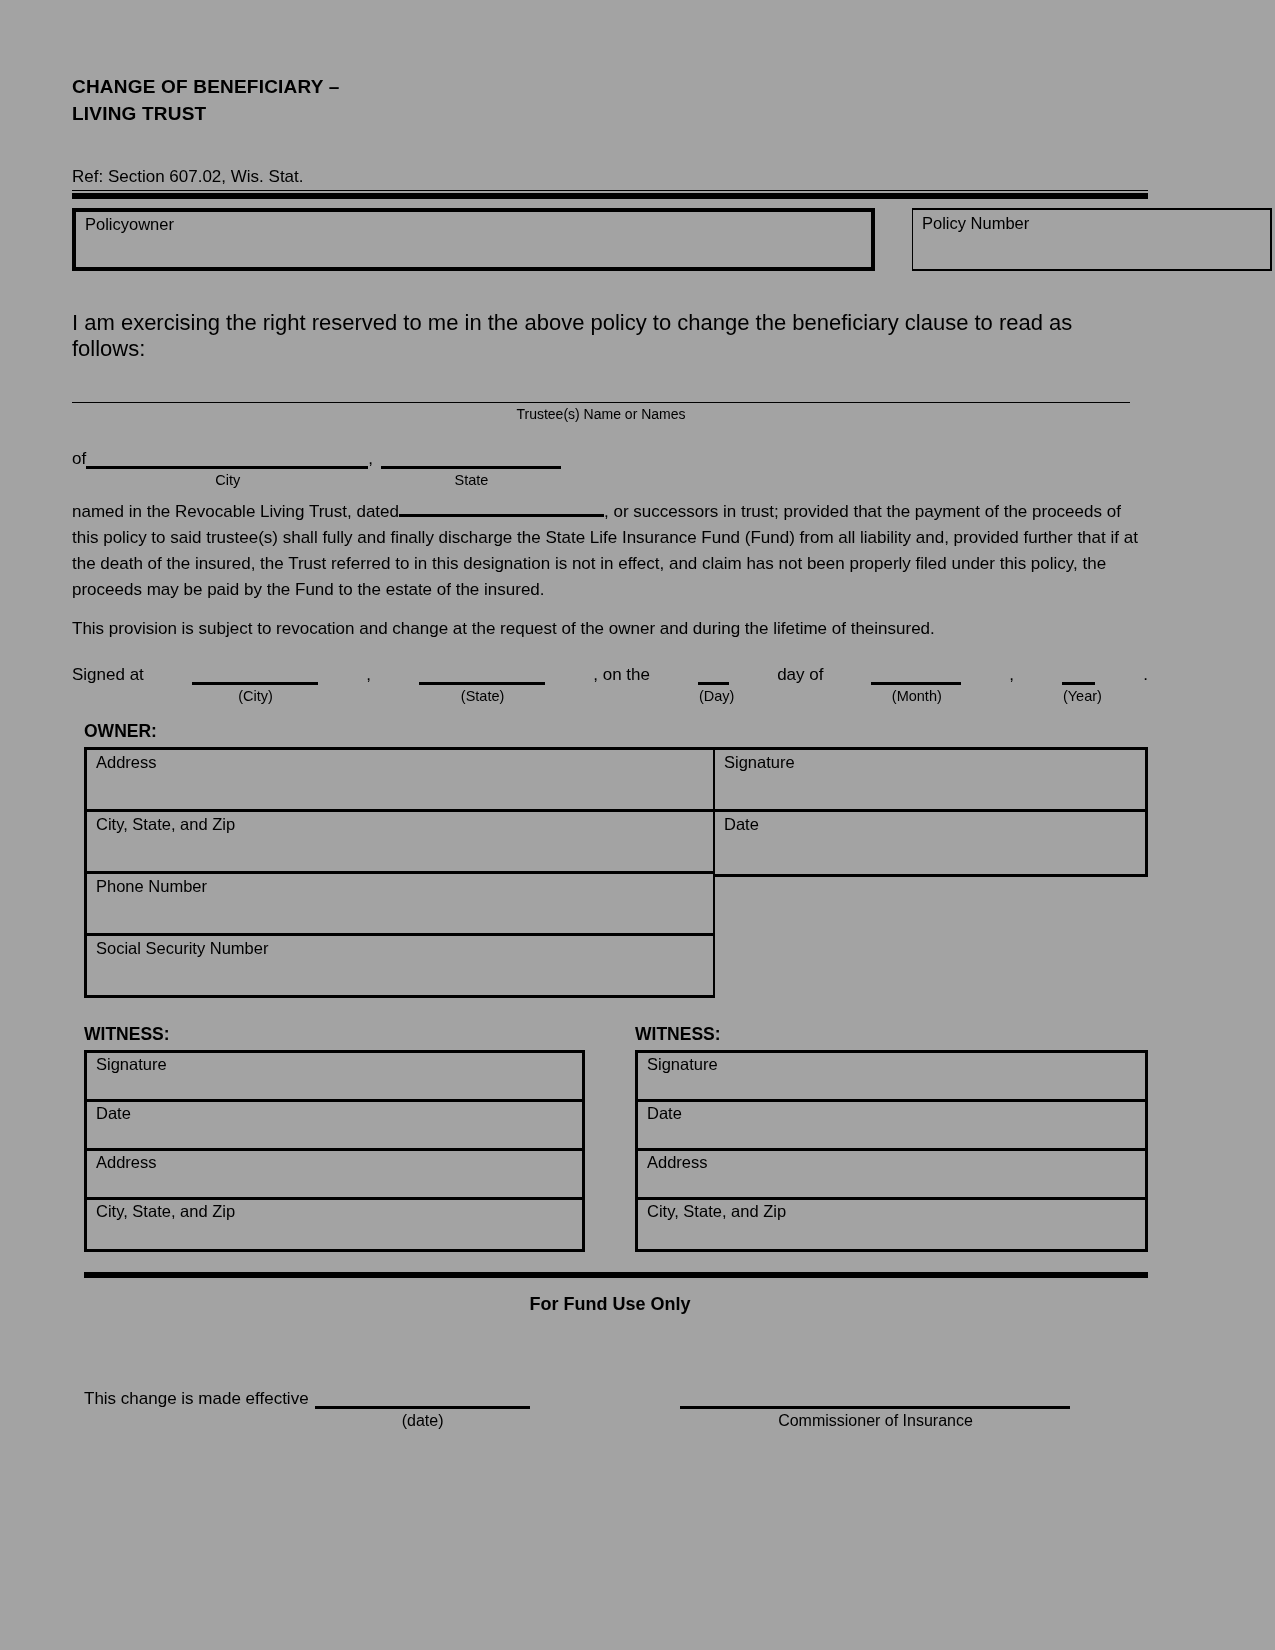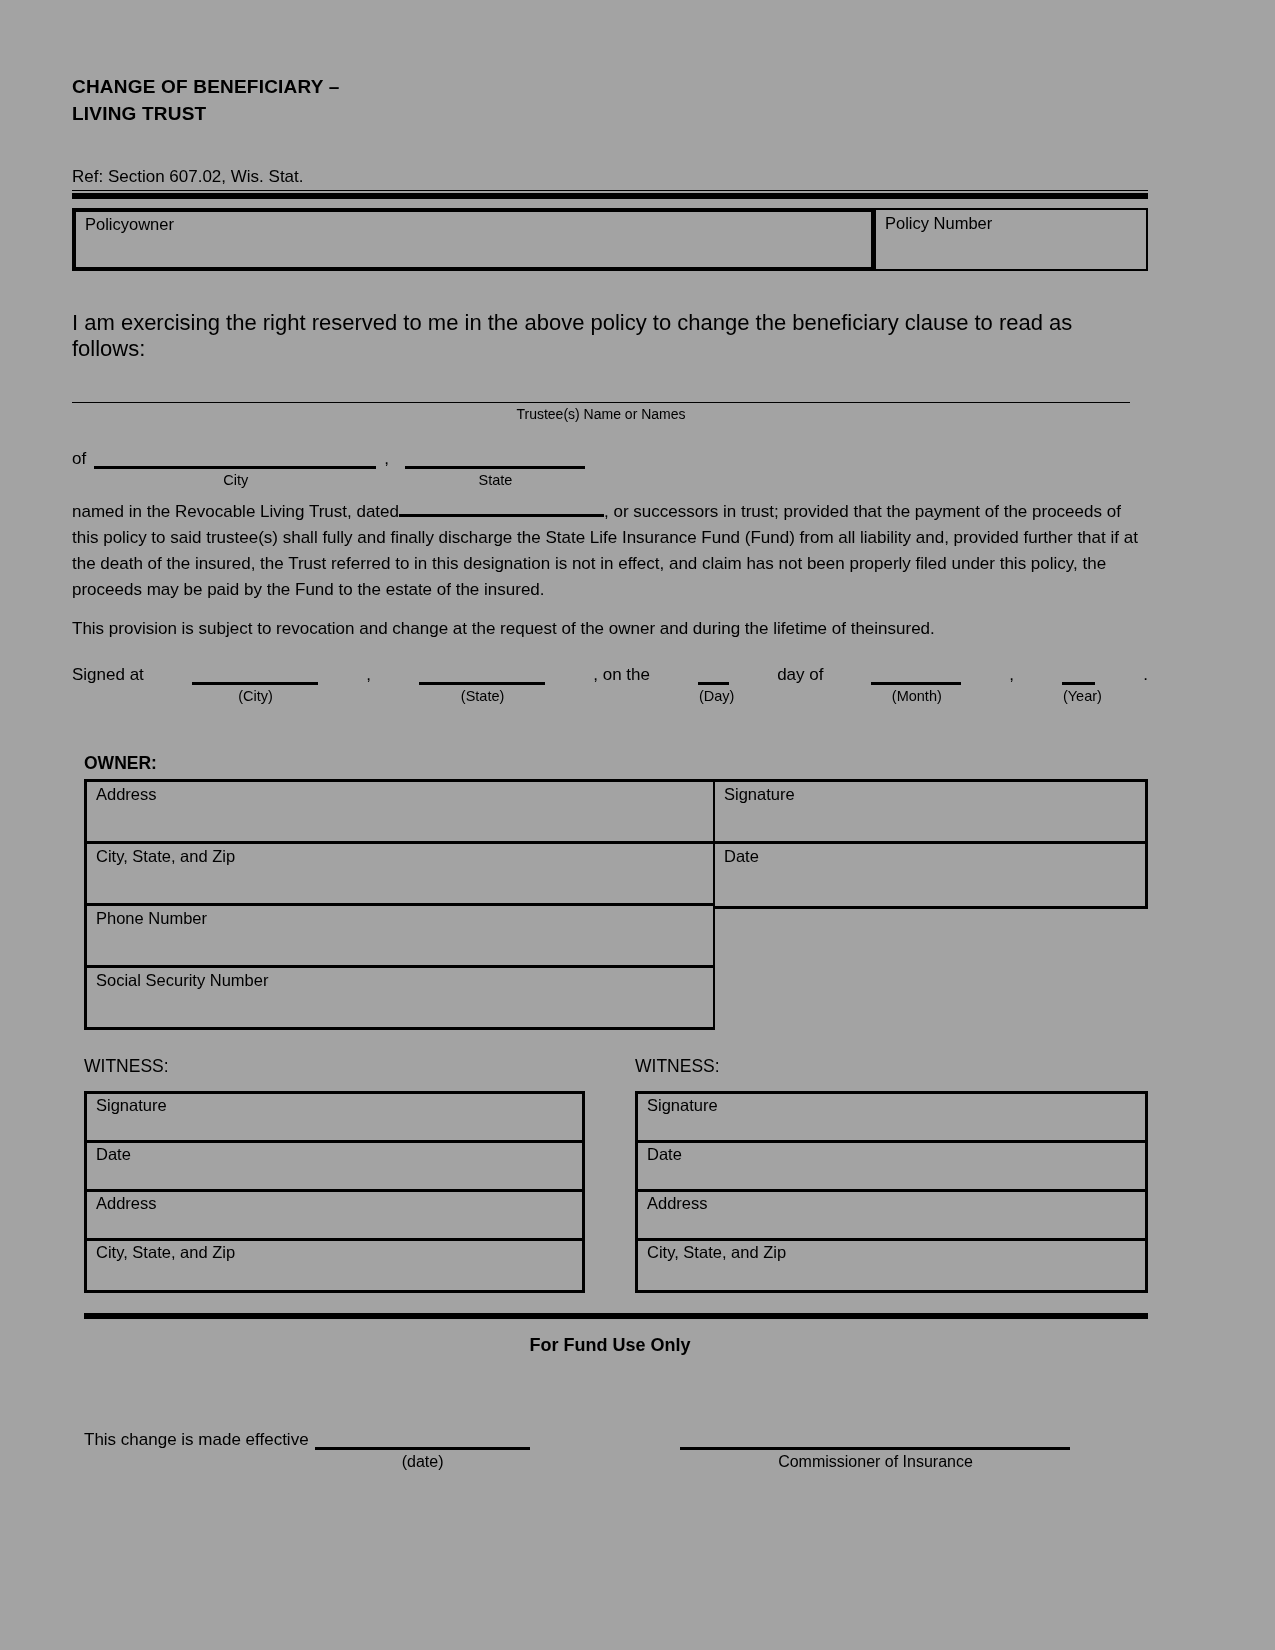--- a/index.html
+++ b/index.html
@@ -16,62 +16,62 @@
 
   .title { padding-top:73px; font-size:19px; font-weight:bold; line-height:27px; letter-spacing:.2px; }
 
   .ref-row { margin-top:40px; font-size:17px; padding-bottom:3px; border-bottom:1.5px solid #000; width:1076px; }
   .thick-rule { margin-top:2px; height:6px; background:#000; width:1076px; }
 
   .instructions { display:flex; margin-top:13px; font-size:16.5px; line-height:25px; width:1076px; }
   .ins-label { font-weight:bold; width:161px; flex:none; }
   .ins-text { flex:1; }
 
-  .policy-row { display:flex; margin-top:9px; width:1076px; height:63px; }
+  .policy-row { display:flex; margin-top:9px; width:1200px; height:63px;gap:37px; }
   .po-box { width:803px; border:4px solid #000; padding:3px 9px; font-size:16.5px; }
   .pn-box { flex:1; border:2px solid #000; border-left-width:1px; padding:4px 9px; font-size:16.5px; }
 
   .intro { margin-top:39px; font-size:22px; width:1076px; }
 
   .trustee-area { margin-top:40px; width:1058px; }
   .trustee-line { border-top:1.5px solid #000; }
   .trustee-label { text-align:center; font-size:14px; margin-top:3px; }
 
   .fieldrow { display:flex; align-items:flex-end; font-size:17px; width:1076px; }
   .tok { white-space:pre; }
   .blank { position:relative; display:inline-block; border-bottom:3px solid #000; height:19px; }
   .flabel { position:absolute; top:22px; left:1px; right:0; text-align:center; font-size:14.5px; white-space:nowrap; }
 
-  .of-row { margin-top:27px; margin-bottom:30px;gap:8px; }
+  .of-row { margin-top:27px; margin-bottom:30px; }
   .of-b1 { width:282px; }
   .of-b2 { width:180px; margin-left:8px; }
 
   .trust-par { margin-top:20px; font-size:17px; line-height:26px; width:1076px; }
   .inline-blank { display:inline-block; width:205px; border-bottom:3px solid #000; height:14px; }
 
   .provision { margin-top:16px; font-size:17px; width:1076px; }
 
   .signed-row { margin-top:26px; margin-bottom:30px;gap:48px; }
   .sg-city { width:235px; }
   .sg-state { width:235px; }
   .sg-day { width:58px; }
   .sg-month { width:167px; }
   .sg-year { width:62px; }
 
-  .owner-heading { margin-top:68px; margin-left:12px; font-size:17.5px; font-weight:bold; }
+  .owner-heading { margin-top:36px; margin-left:12px; font-size:17.5px; font-weight:bold; }
   .owner-table { margin-left:12px; margin-top:5px; width:1064px; display:flex; border-top:3px solid #000; align-items:flex-start; }
   .owner-left { width:631px; border-left:3px solid #000; border-right:2px solid #000; }
   .ocell { height:62px; padding:3px 9px; font-size:16.5px; border-bottom:3px solid #000; }
   .owner-right { flex:1; border-right:3px solid #000; border-bottom:3px solid #000; }
   .owner-right .ocell:last-child { border-bottom:none; }
 
   .witness-row { margin-top:26px; margin-left:12px; width:1064px; display:flex; }
   .witness-block-left { width:501px; flex:none; margin-right:50px; }
   .witness-block-right { flex:1; }
-  .witness-heading { font-size:17.5px; font-weight:normal; margin-bottom:14px; }
+  .witness-heading { font-size:17.5px; font-weight:bold; margin-bottom:5px; }
   .witness-table { border:3px solid #000; }
   .wcell { height:49px; padding:2px 9px; font-size:16.5px; border-bottom:3px solid #000; }
   .witness-table .wcell:last-child { border-bottom:none; }
 
   .fund-rule { margin-top:20px; margin-left:12px; width:1064px; height:6px; background:#000; }
   .fund-title { margin-top:16px; text-align:center; font-size:18px; font-weight:bold; width:1076px; }
 
   .bottom-row { margin-top:74px; margin-left:12px; width:1064px; display:flex; align-items:flex-end; font-size:17px; padding-right:78px;justify-content:space-between; }
   .bt-date { width:215px; margin-left:6px; }
   .bt-spacer { flex:1; }

